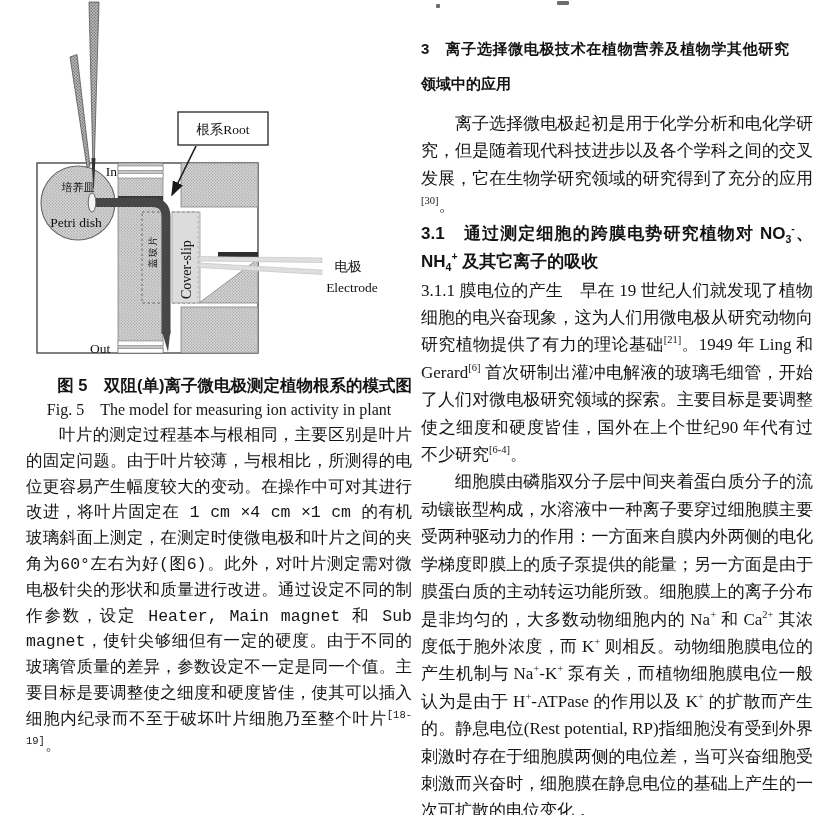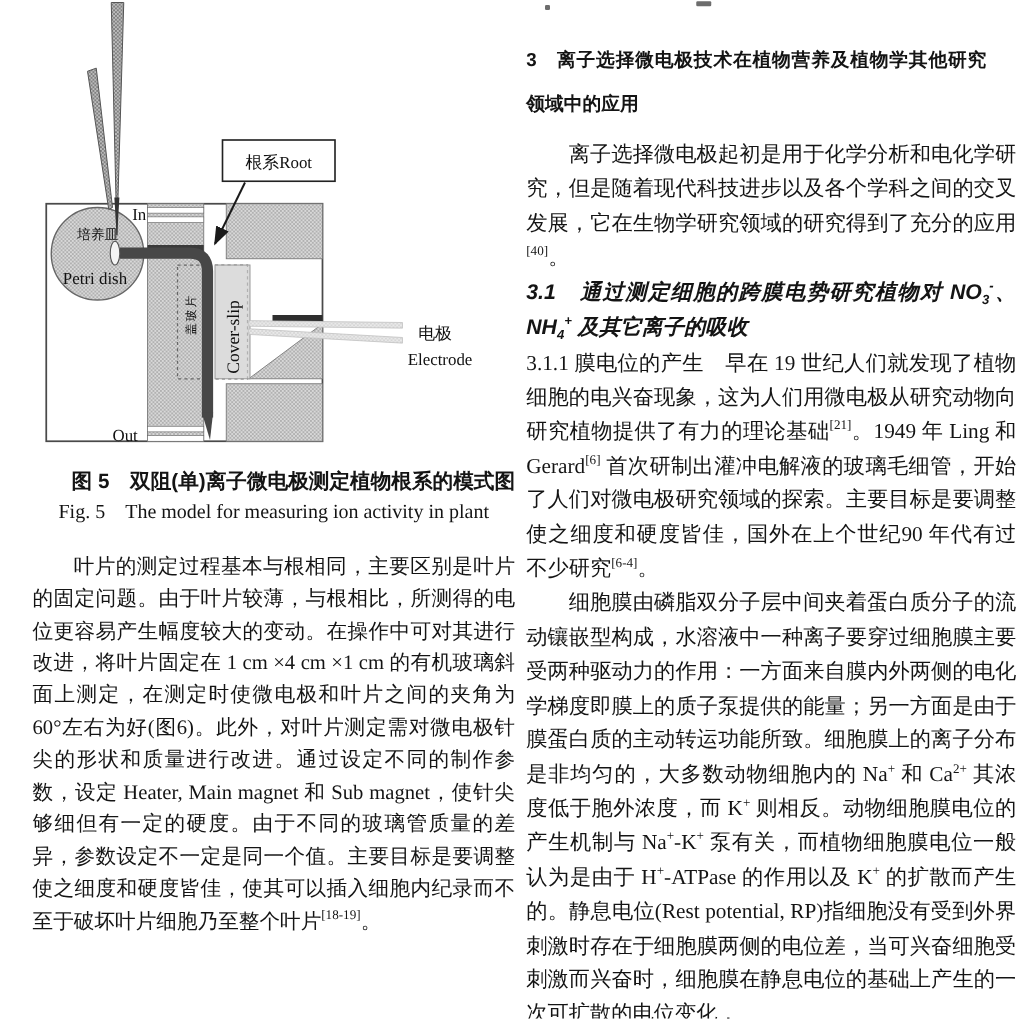--- a/index.html
+++ b/index.html
@@ -16,33 +16,33 @@
   .col-right{position:absolute;left:421px;top:0;width:392px;padding-top:31px;}
 
   .figure svg{display:block;}
   .cap-cn{
     font-family:"Liberation Sans","DejaVu Sans",sans-serif;
     font-weight:700;font-size:16.5px;line-height:24px;text-align:right;margin-top:5px;
   }
   .cap-en{font-weight:400;font-size:16px;line-height:26px;text-align:center;}
 
   p.body{font-size:17px;line-height:27.4px;text-align:justify;margin:0;}
-  .col-left p.body{font-size:16.5px;line-height:25.8px;margin-top:17px;}
+  .col-left p.body{font-size:16.5px;line-height:25.8px;font-family:Liberation Mono, monospace;}
   .indent{text-indent:2em;}
   sup{font-size:10.5px;line-height:0;vertical-align:super;}
   sub{font-size:10.5px;line-height:0;vertical-align:sub;}
 
   h2.sec{
     font-family:"Liberation Sans","DejaVu Sans",sans-serif;
     font-size:15px;line-height:35px;font-weight:700;
     margin:0 0 9px 0;width:368px;text-align:justify;
   }
   h3.subsec{
     font-family:"Liberation Sans","DejaVu Sans",sans-serif;
-    font-size:17px;line-height:28.5px;font-weight:700;margin:0;text-align:justify;font-style:italic;
+    font-size:17px;line-height:28.5px;font-weight:700;margin:0;text-align:justify;
   }
   svg text{font-family:"Liberation Serif","DejaVu Serif",serif;fill:#111;}
 </style>
 </head>
 <body>
 
 <div class="page">
 
   <div class="speck s1"></div>
   <div class="speck s2"></div>
@@ -138,21 +138,21 @@
       <div class="cap-en">Fig. 5　The model for measuring ion activity in plant</div>
     </div>
 
     <p class="body indent"><span>叶片的测定过程基本与根相同，主要区别是叶片的固定问题。由于叶片较薄，与根相比，所测得的电位更容易产生幅度较大的变动。在操作中可对其进行改进，将叶片固定在 1 cm ×4 cm ×1 cm 的有机玻璃斜面上测定，在测定时使微电极和叶片之间的夹角为60°左右为好(图6)。此外，对叶片测定需对微电极针尖的形状和质量进行改进。通过设定不同的制作参数，设定 Heater, Main magnet 和 Sub magnet，使针尖够细但有一定的硬度。由于不同的玻璃管质量的差异，参数设定不一定是同一个值。主要目标是要调整使之细度和硬度皆佳，使其可以插入细胞内纪录而不至于破坏叶片细胞乃至整个叶片</span><sup>[18-19]</sup><span>。</span></p>
   </div>
 
   <div class="col-right">
 
     <h2 class="sec">3　离子选择微电极技术在植物营养及植物学其他研究领域中的应用</h2>
 
-    <p class="body indent"><span>离子选择微电极起初是用于化学分析和电化学研究，但是随着现代科技进步以及各个学科之间的交叉发展，它在生物学研究领域的研究得到了充分的应用</span><sup>[40]</sup><span>。</span></p>
+    <p class="body indent"><span>离子选择微电极起初是用于化学分析和电化学研究，但是随着现代科技进步以及各个学科之间的交叉发展，它在生物学研究领域的研究得到了充分的应用</span><sup>[30]</sup><span>。</span></p>
 
     <h3 class="subsec"><span>3.1　通过测定细胞的跨膜电势研究植物对 NO</span><sub>3</sub><sup>-</sup><span>、NH</span><sub>4</sub><sup>+</sup><span> 及其它离子的吸收</span></h3>
 
     <p class="body"><span>3.1.1 膜电位的产生　早在 19 世纪人们就发现了植物细胞的电兴奋现象，这为人们用微电极从研究动物向研究植物提供了有力的理论基础</span><sup>[21]</sup><span>。1949 年 Ling 和 Gerard</span><sup>[6]</sup><span> 首次研制出灌冲电解液的玻璃毛细管，开始了人们对微电极研究领域的探索。主要目标是要调整使之细度和硬度皆佳，国外在上个世纪90 年代有过不少研究</span><sup>[6-4]</sup><span>。</span></p>
 
     <p class="body indent"><span>细胞膜由磷脂双分子层中间夹着蛋白质分子的流动镶嵌型构成，水溶液中一种离子要穿过细胞膜主要受两种驱动力的作用：一方面来自膜内外两侧的电化学梯度即膜上的质子泵提供的能量；另一方面是由于膜蛋白质的主动转运功能所致。细胞膜上的离子分布是非均匀的，大多数动物细胞内的 Na</span><sup>+</sup><span> 和 Ca</span><sup>2+</sup><span> 其浓度低于胞外浓度，而 K</span><sup>+</sup><span> 则相反。动物细胞膜电位的产生机制与 Na</span><sup>+</sup><span>-K</span><sup>+</sup><span> 泵有关，而植物细胞膜电位一般认为是由于 H</span><sup>+</sup><span>-ATPase 的作用以及 K</span><sup>+</sup><span> 的扩散而产生的。静息电位(Rest potential, RP)指细胞没有受到外界刺激时存在于细胞膜两侧的电位差，当可兴奋细胞受刺激而兴奋时，细胞膜在静息电位的基础上产生的一次可扩散的电位变化，</span></p>
   </div>
 
 </div>
 

